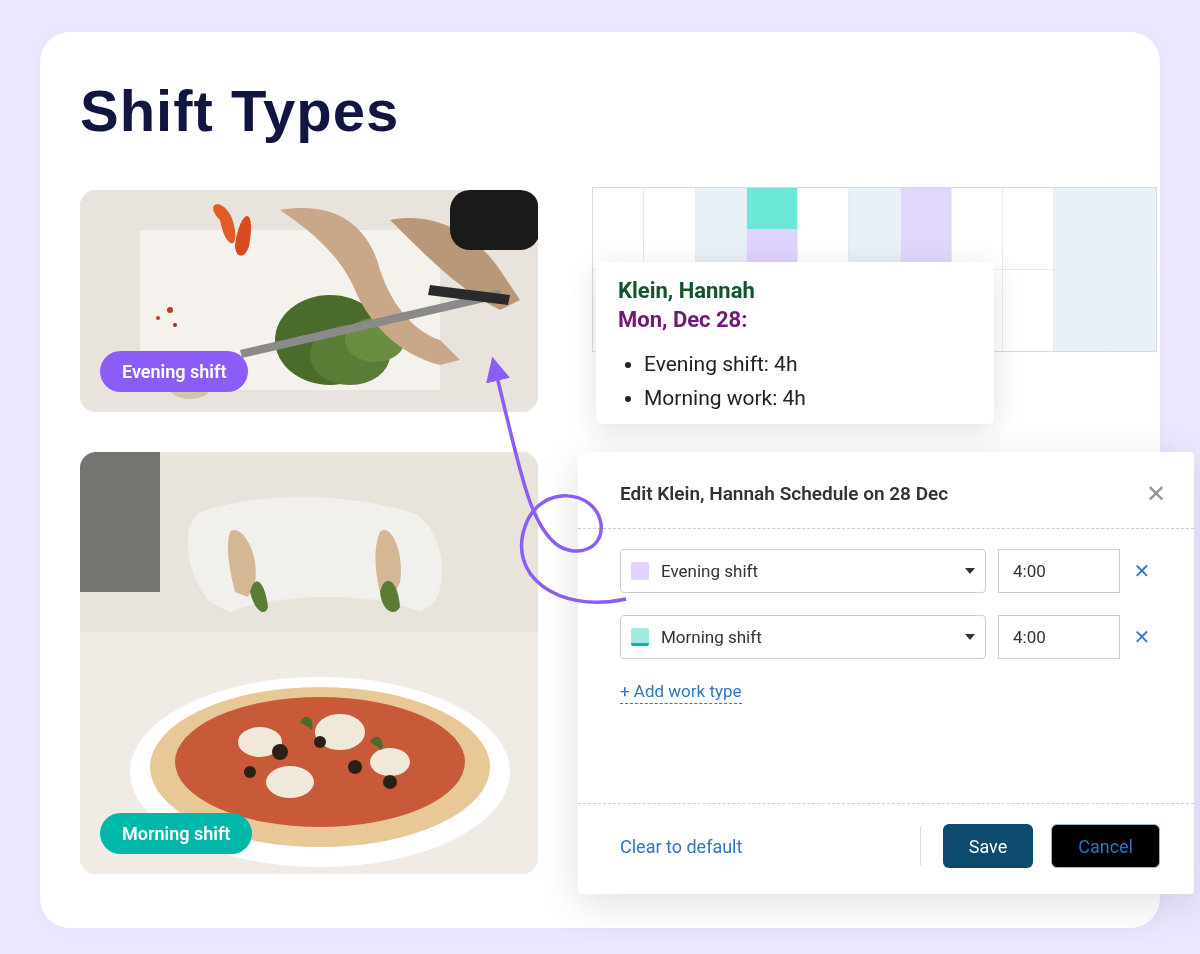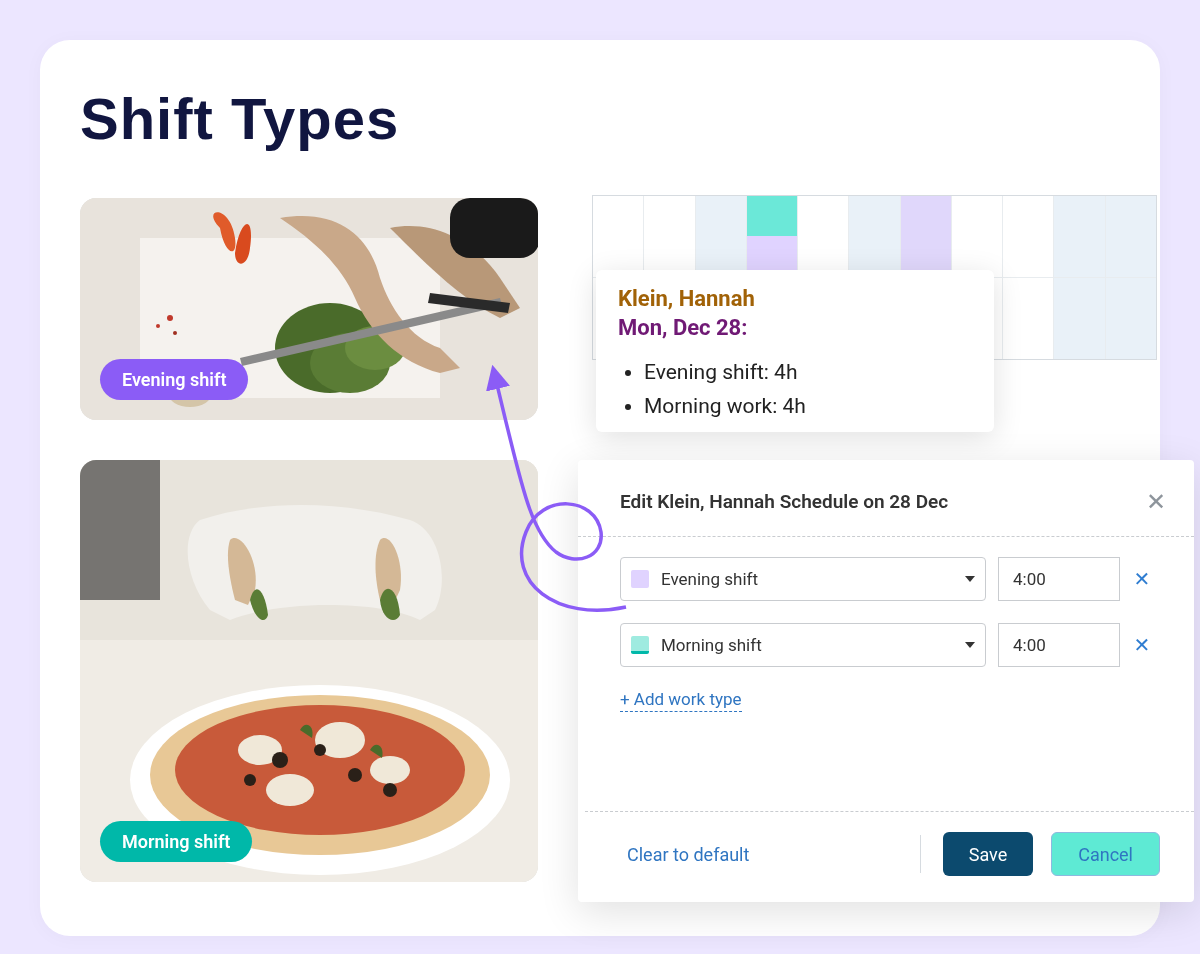--- a/index.html
+++ b/index.html
@@ -4,21 +4,21 @@
 <style>
   * { box-sizing: border-box; margin: 0; padding: 0; }
   html, body { width: 1200px; height: 954px; }
   body {
     background: #ece6ff;
     font-family: -apple-system, BlinkMacSystemFont, "Segoe UI", Roboto, Helvetica, Arial, sans-serif;
     overflow: hidden;
   }
   .card {
     position: absolute;
-    left: 40px; top: 40px;
+    left: 40px; top: 32px;
     width: 1120px; height: 896px;
     background: #ffffff;
     border-radius: 30px;
     box-shadow: 0 2px 20px rgba(0,0,0,0.03);
   }
   .page-title {
     position: absolute;
     left: 40px; top: 45px;
     font-size: 58px;
     font-weight: 900;
@@ -75,21 +75,21 @@
   
   .popover {
     position: absolute;
     left: 556px; top: 230px;
     width: 398px; height: 162px;
     background: #fff;
     border-radius: 6px;
     box-shadow: 0 6px 30px rgba(0,0,0,0.12);
     padding: 16px 22px;
   }
-  .pop-name { font-size: 22px; font-weight: 700; color: #a16207; }
+  .pop-name { font-size: 22px; font-weight: 700; color: #14532d; }
   .pop-date { font-size: 22px; font-weight: 700; color: #701a75; margin-top: 4px; }
   .pop-list { margin-top: 16px; padding-left: 26px; }
   .pop-list li { font-size: 21px; color: #222; line-height: 1.6; }
 
   
   .dialog {
     position: absolute;
     left: 538px; top: 420px;
     width: 616px; height: 442px;
     background: #fff;
@@ -139,33 +139,33 @@
     padding-bottom: 2px;
     border-bottom: 1px dashed #2f75c1;
     cursor: pointer;
     margin-left: 42px;
   }
 
   .dlg-footer {
     position: absolute; left: 0; right: 0; bottom: 0;
     padding: 20px 34px 26px 42px;
     border-top: 1px dashed #c9ccd0;
-    display: flex; align-items: center; margin-left: 7px;
+    display: flex; align-items: center;
   }
   .clear-link { color: #2f75c1; font-size: 18px; cursor: pointer; }
   .spacer { flex: 1; }
   .vdiv { width: 1px; height: 38px; background: #d6dbe0; margin-right: 22px; }
   .btn {
     height: 44px; padding: 0 26px;
     border-radius: 6px;
     font-size: 18px; cursor: pointer;
     display: flex; align-items: center; justify-content: center;
   }
   .btn-primary { background: #0c4a6e; color: #fff; margin-right: 18px; border: none; }
-  .btn-secondary { background: #5eead4; color: #2f75c1; border: 1px solid #8db9df; }
+  .btn-secondary { background: #000000; color: #2f75c1; border: 1px solid #8db9df; }
 
   
   .arrow {
     position: absolute;
     left: 386px; top: 312px;
     width: 260px; height: 280px;
     pointer-events: none;
   }
 </style>
 </head>

